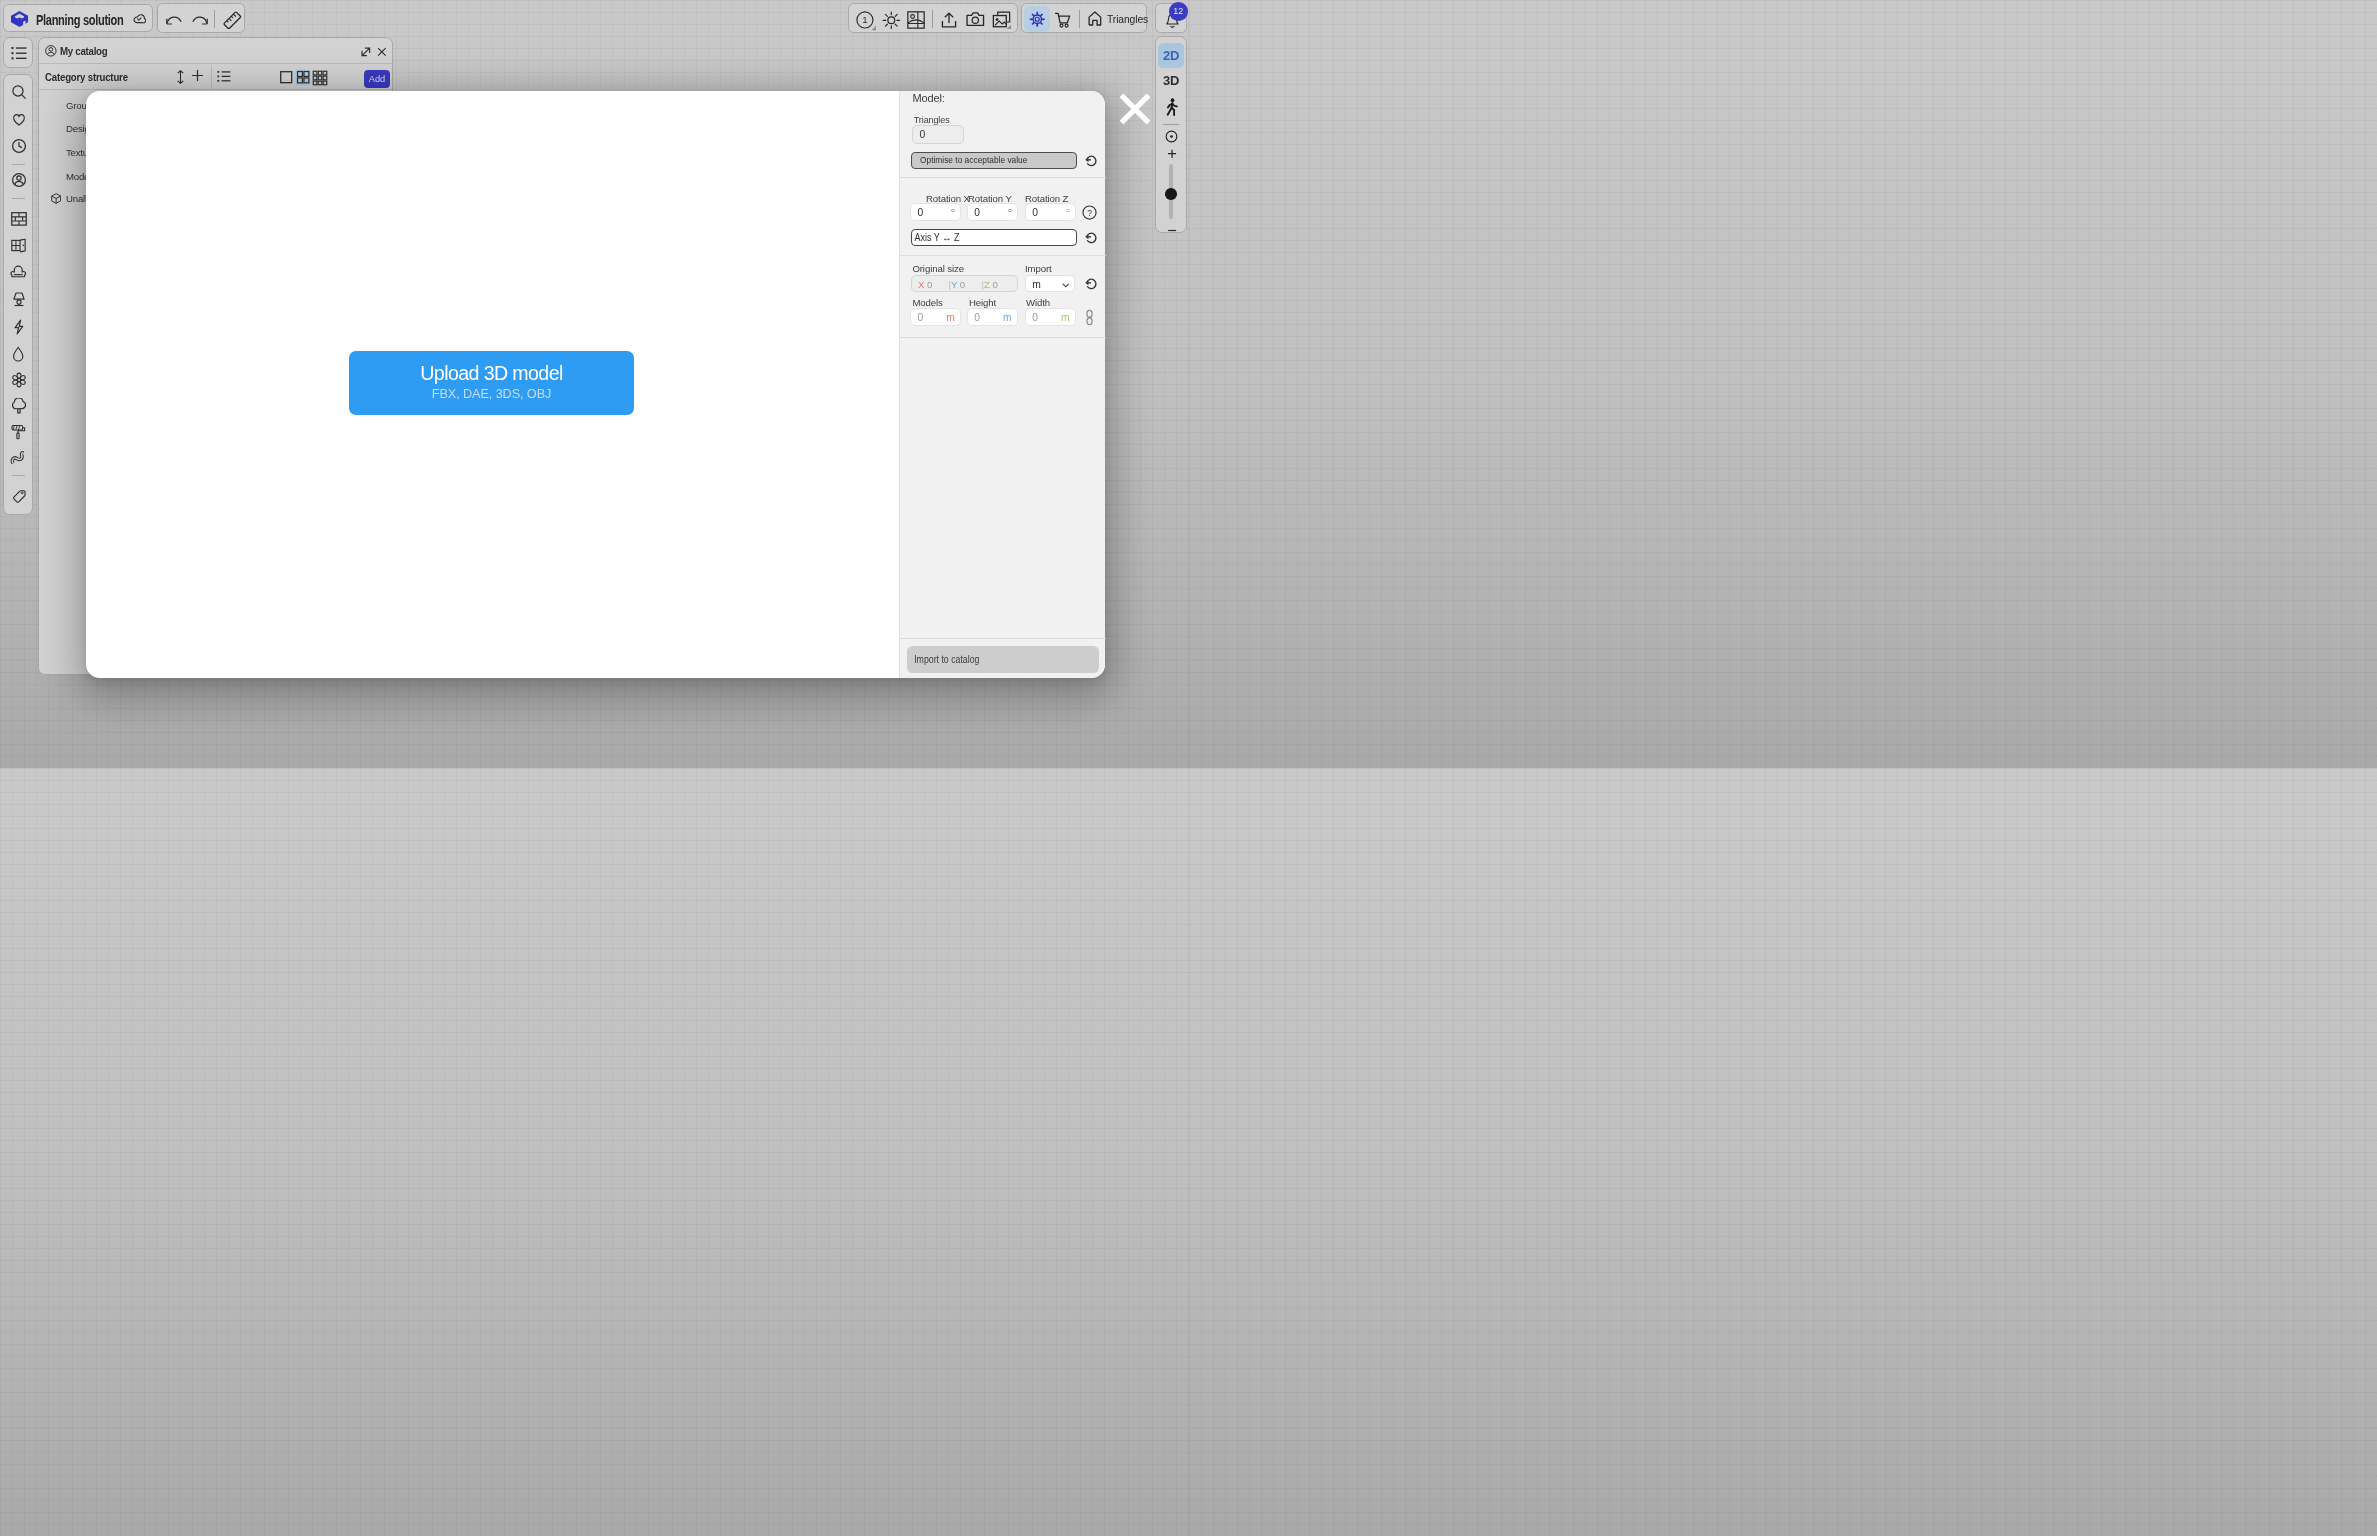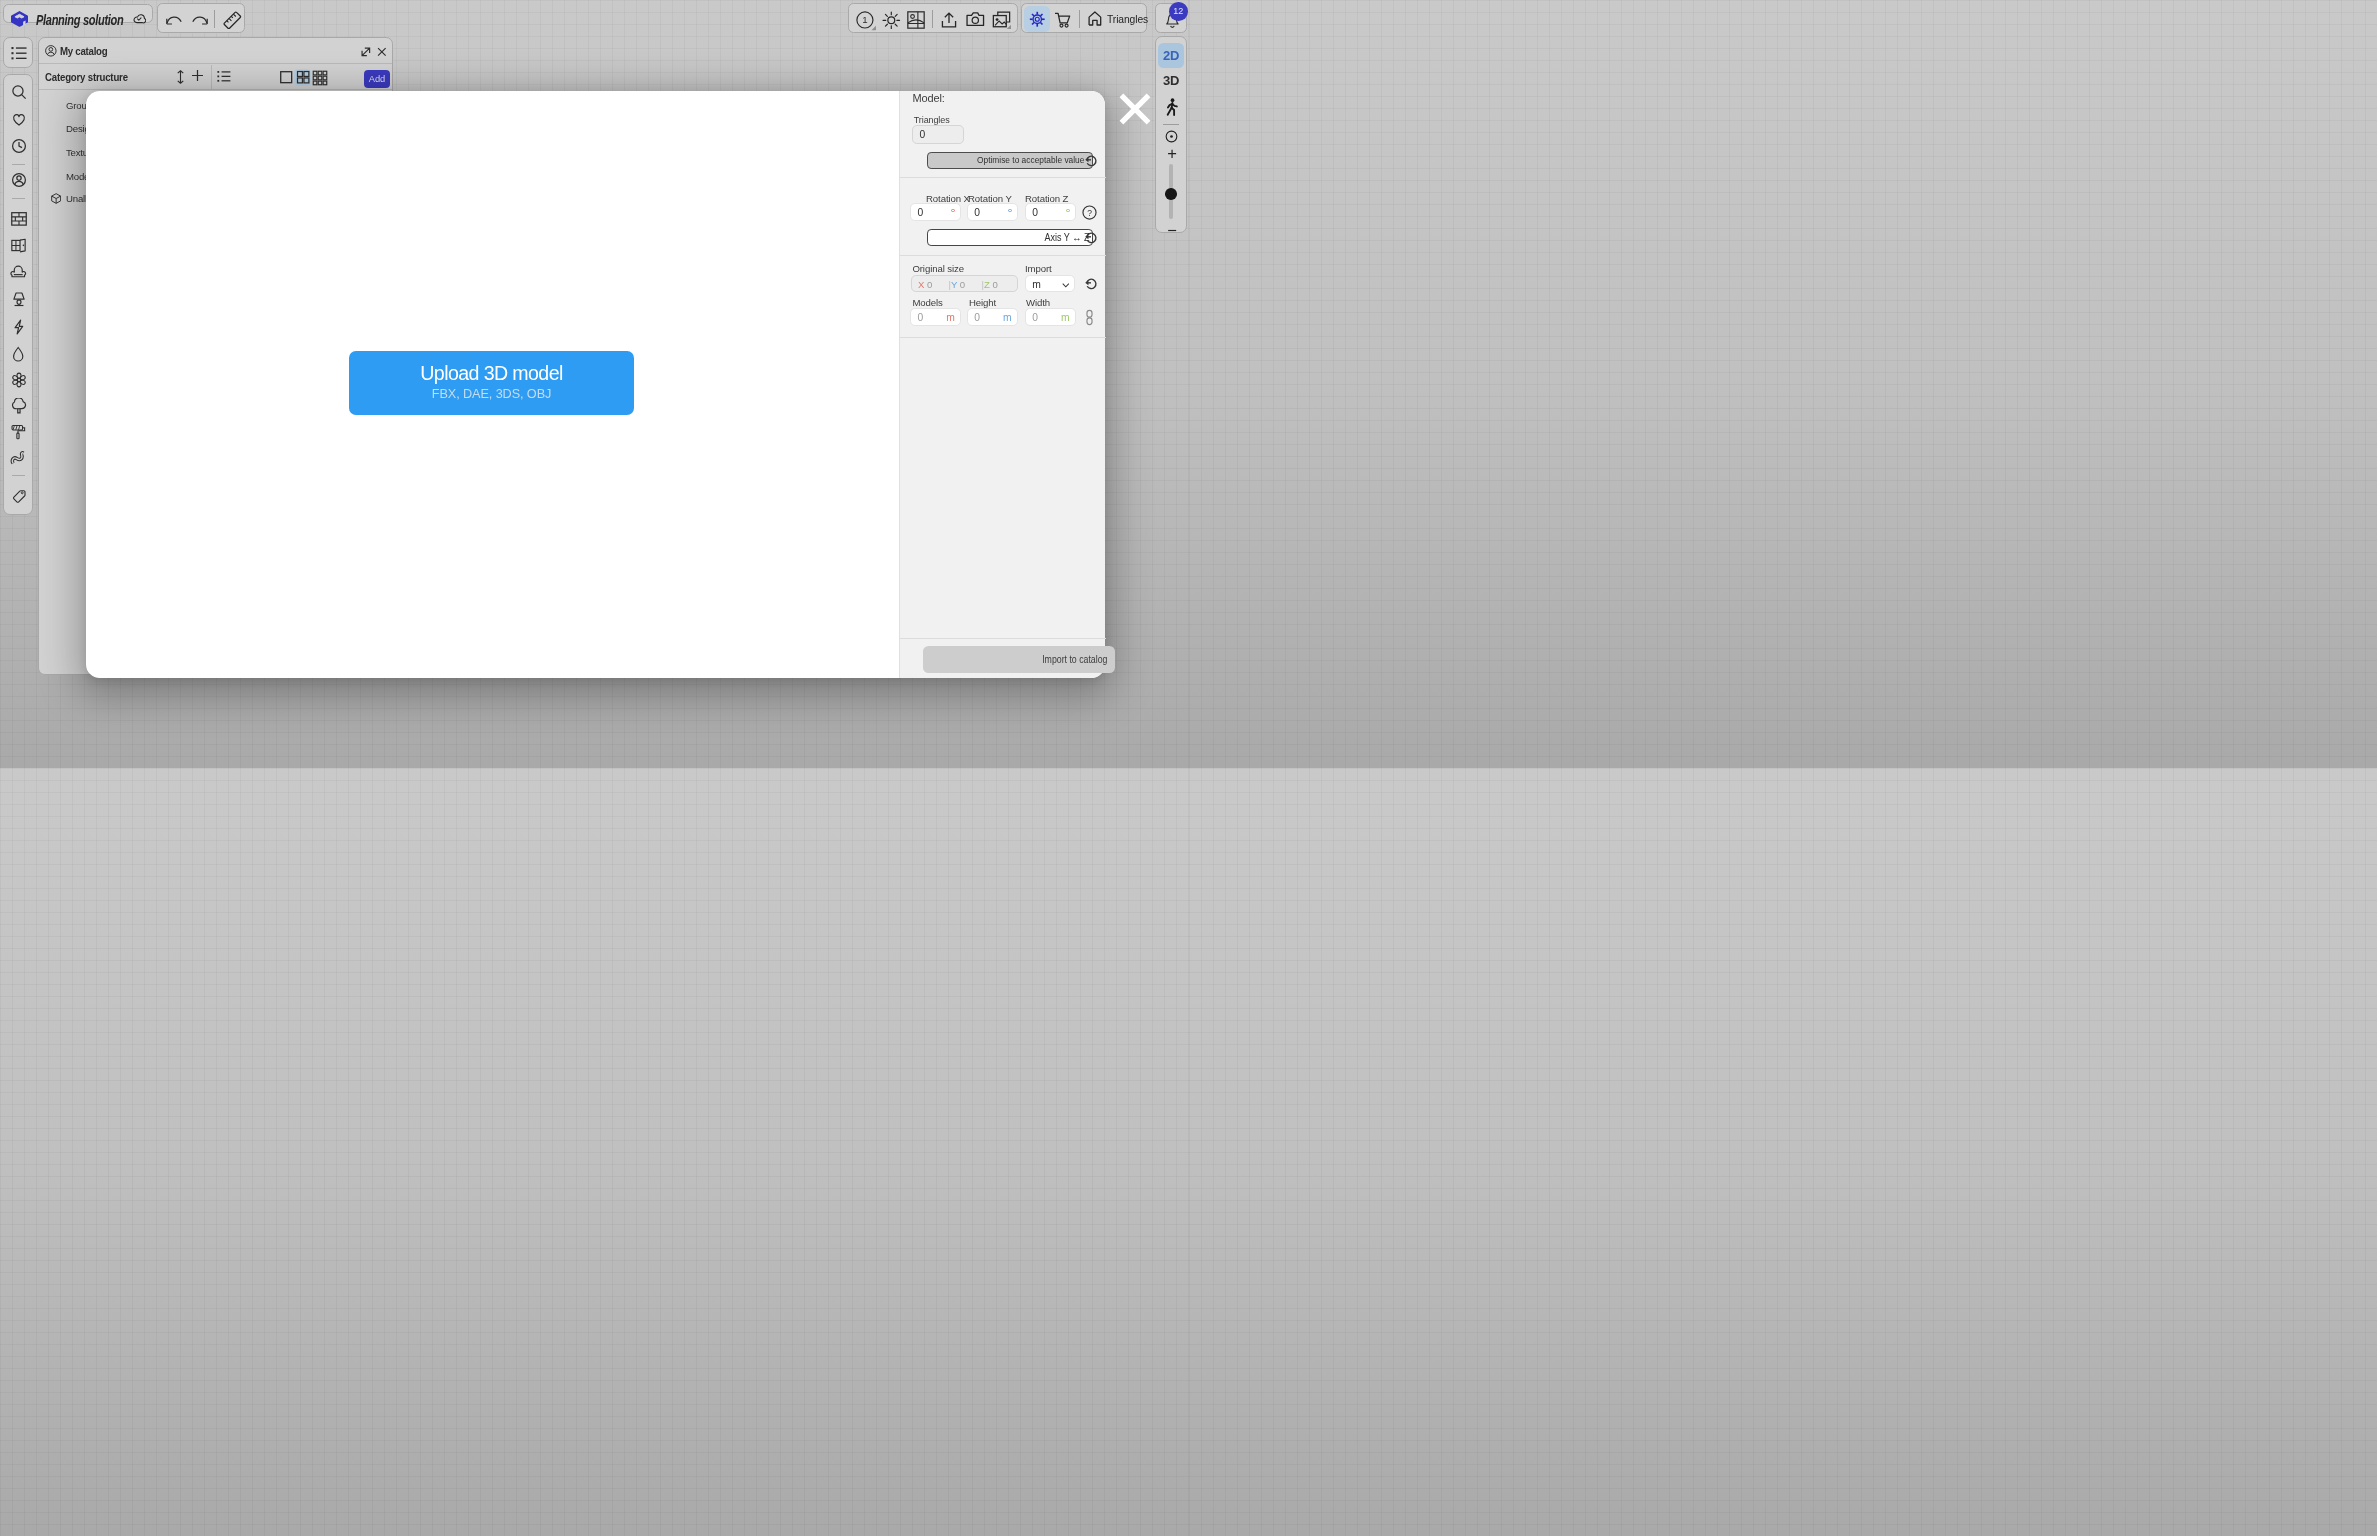--- a/index.html
+++ b/index.html
@@ -71,32 +71,32 @@
 }
 #upload .t1 { margin-top:11px; font-size:19.6px; letter-spacing:-0.6px; }
 #upload .t2 { margin-top:2.1px; font-size:12.7px; letter-spacing:-0.1px; color:#c6dcec; }
 
 
 .plabel { position:absolute; font-size:9.6px; color:#3d3d3d; letter-spacing:-0.1px; white-space:nowrap;}
 .pinput { position:absolute; background:#fff; border:0.7px solid #e4e4e4; border-radius:4.8px; font-size:10.3px; color:#2f2f2f; }
 .pinput .v { position:absolute; left:6.2px; top:50%; transform:translateY(-50%); }
 .pinput-grey { background:#ededed; border:0.7px solid #d5d5d5; }
 .hdiv { position:absolute; left:0; width:206px; height:0.7px; background:#dcdcdc; }
-.pbtn { position:absolute; border-radius:4.1px; font-size:9.6px; color:#303030; text-align:right;margin-left:16px; }
+.pbtn { position:absolute; border-radius:4.1px; font-size:9.6px; color:#303030; text-align:left; }
 #optimise { left:11.4px; top:61px; width:166px; height:16.5px; background:#c9c9c9; border:1px solid #4c4c4c; line-height:14.4px;}
 #axisbtn { left:11px; top:138px; width:166px; height:17px; background:#fff; border:1px solid #454545; line-height:15px; font-size:10px;}
 #importbtn { left:6.5px; top:555px; width:192px; height:26.5px; background:#cdcdcd; border-radius:5.5px; line-height:26.5px; font-size:10.7px; color:#3d3d3d;}
 .deg { position:absolute; right:5.5px; top:4.8px; width:3.4px; height:3.4px; border-radius:50%; }
 .cx { color:#e4796a; } .cy { color:#6aa6e0; } .cz { color:#9fc86a; }
 .greyv { color:#9c9c9c; }
 </style>
 </head>
 <body>
 
-<div class="grp" style="left:2.8px; top:3.8px; width:150px; height:19px;font-style:italic;">
+<div class="grp" style="left:2.8px; top:3.8px; width:150px; height:28px;">
   <div class="ico" id="logo" style="left:7.6px; top:5.8px;">
       <svg width="17" height="18.6" viewBox="0 0 25 27">
         <path d="M12.5 1.2 L23.8 7.4 V15.6 L12.5 21.8 L1.2 15.6 V7.4 Z" fill="#3434c4" stroke="#3434c4" stroke-width="2.4" stroke-linejoin="round"></path>
         <path d="M12.5 4.6 L19.2 8.3 L12.5 12 L5.8 8.3 Z" fill="#d3d3d3" stroke="#d3d3d3" stroke-width="1.4" stroke-linejoin="round"></path>
         <path d="M12.5 9.2 L16.1 11.3 L12.5 13.4 L8.9 11.3 Z" fill="#3434c4"></path>
         <path d="M17.8 15.8 L21.4 13.7 V19.7 L17.8 21.8 Z" fill="#d3d3d3"></path>
       </svg>
     </div>
   <div class="abs" id="apptitle" style="left:32px; top:7.6px; font-size:14px; font-weight:bold; letter-spacing:-0.4px; color:#262626; white-space:nowrap; transform:scaleX(0.79); transform-origin:left center;">Planning solution</div>
   <div class="ico" id="cloudok" style="left:129px; top:9.6px;">

